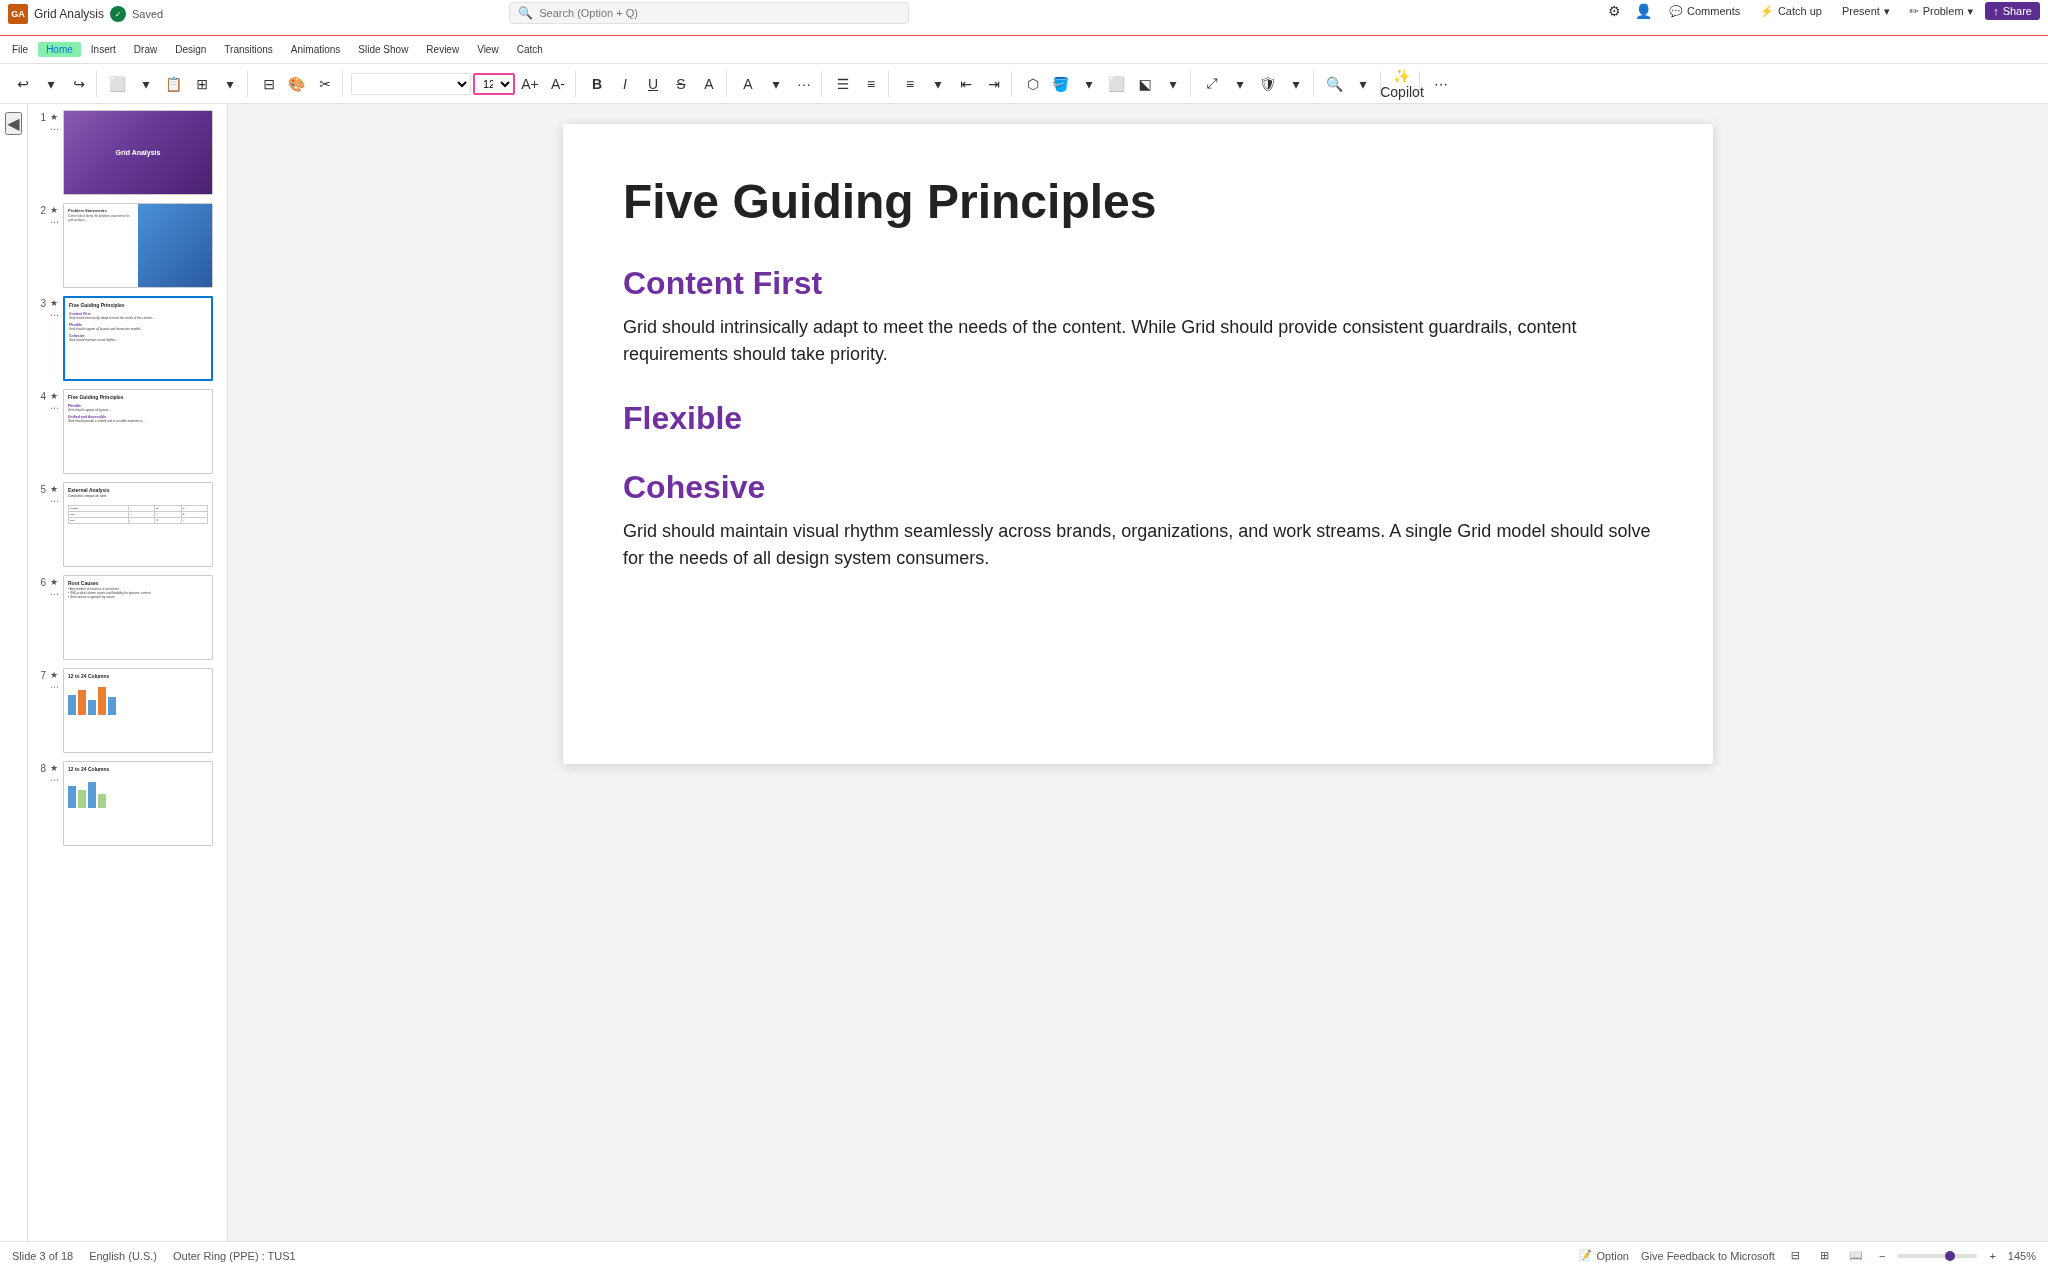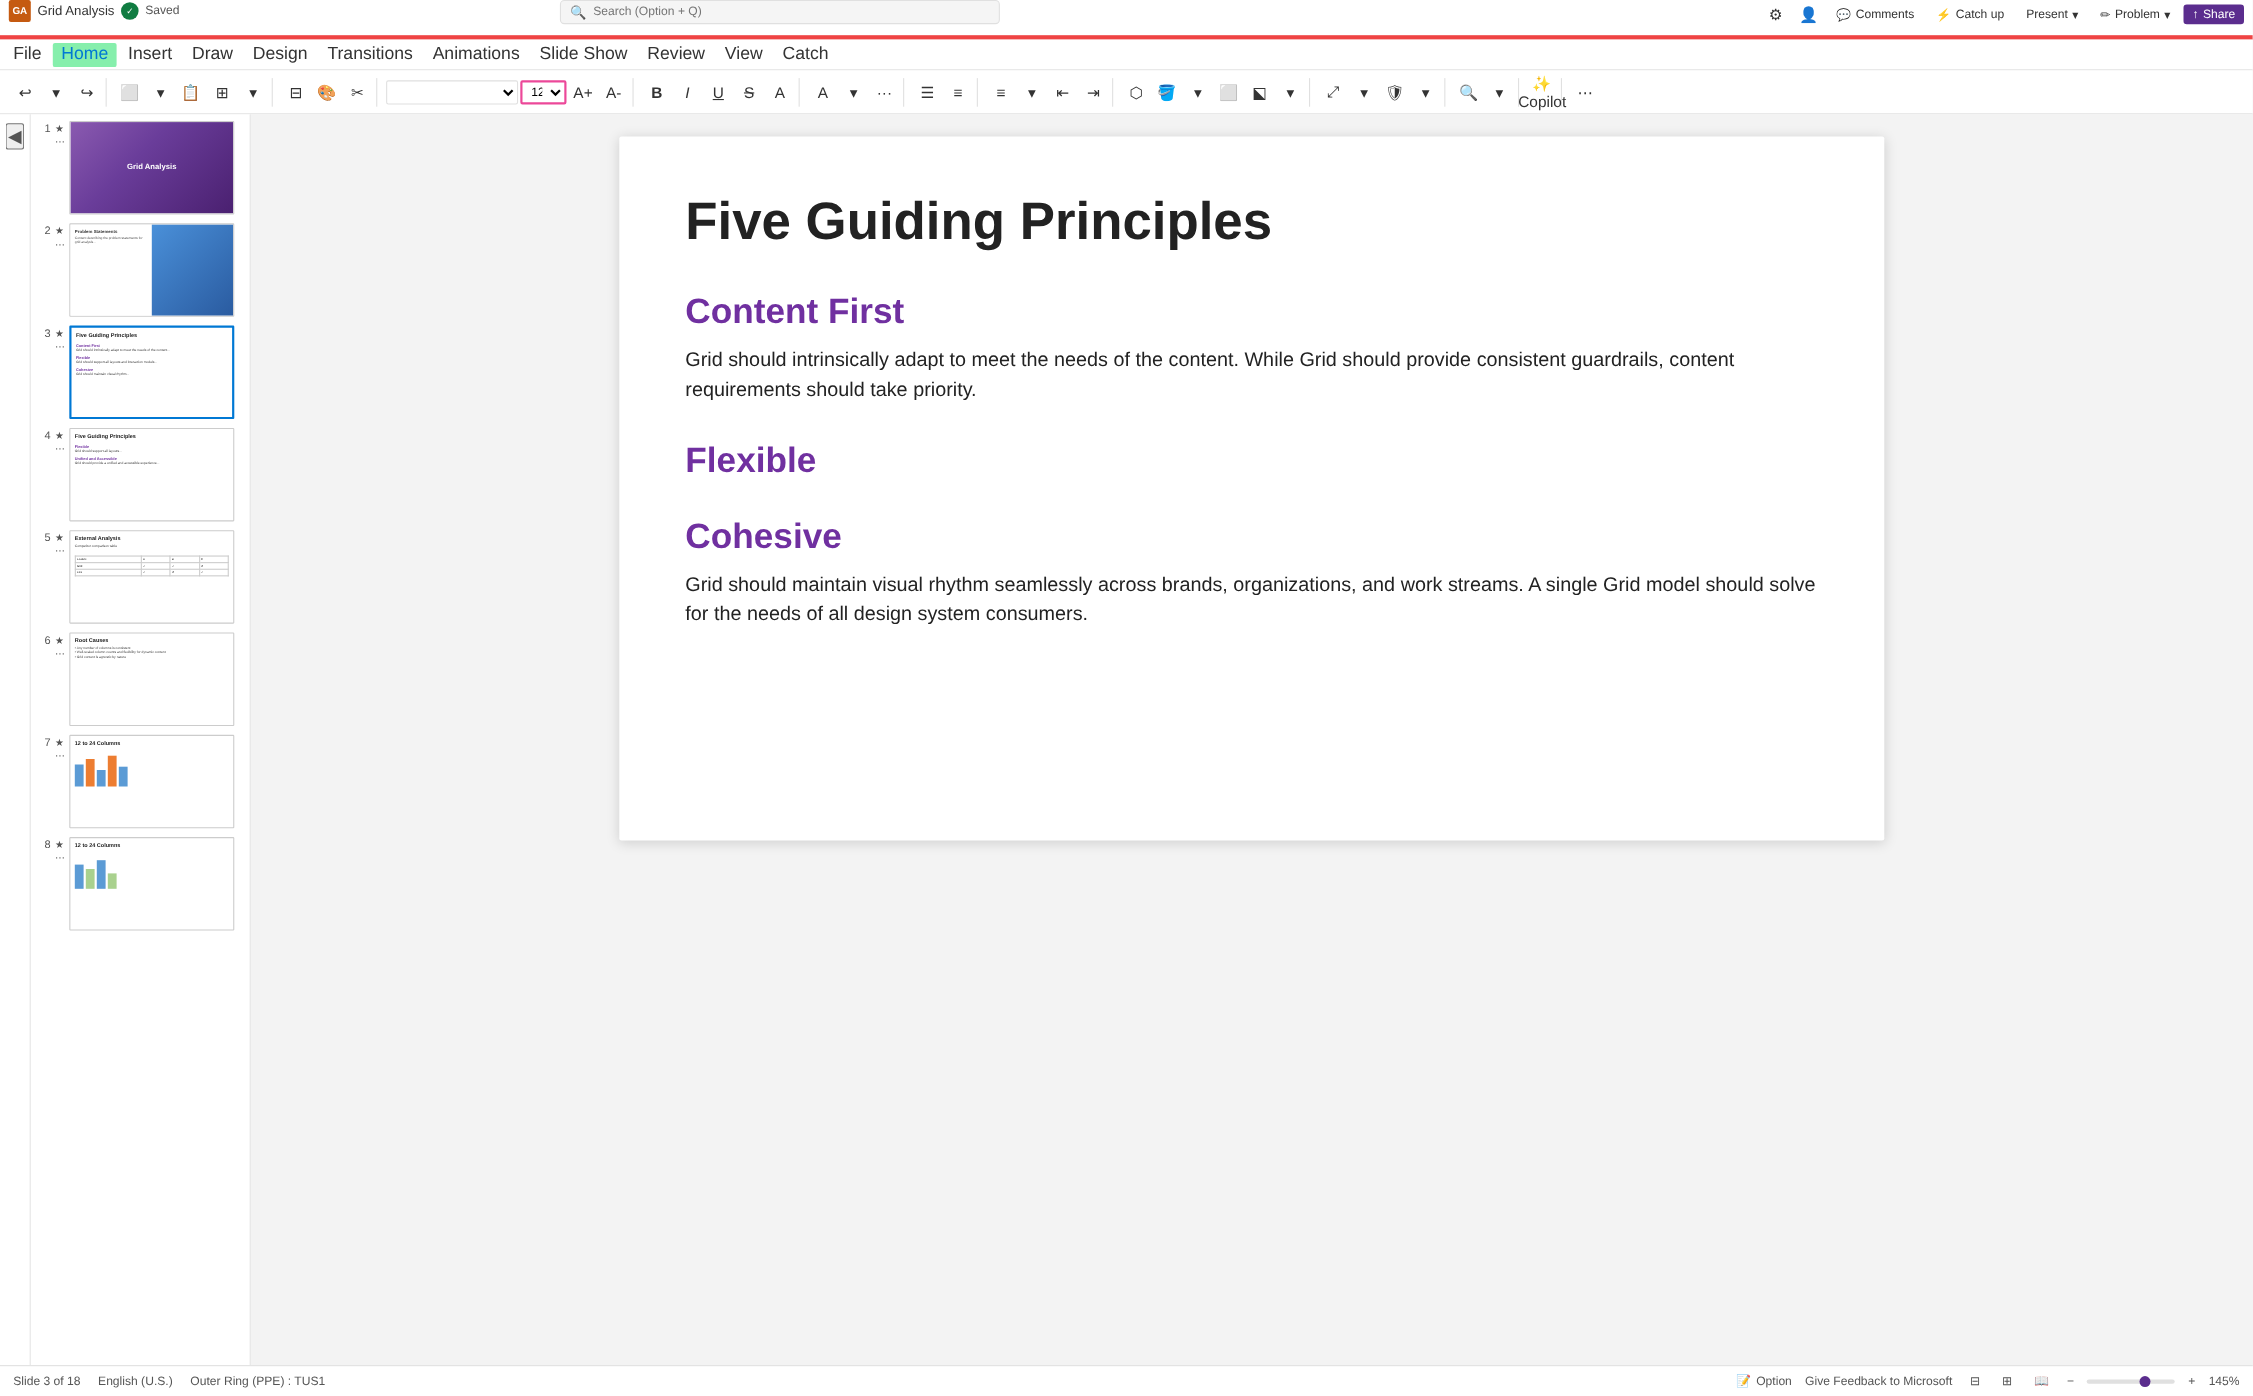--- a/index.html
+++ b/index.html
@@ -1,21 +1,21 @@
 <!DOCTYPE html>
 <html><head>
   <meta charset="utf-8">
   <style>
     * { box-sizing: border-box; margin: 0; padding: 0; }
     body { font-family: 'Segoe UI', Arial, sans-serif; background: #f3f3f3; font-size: 12px; color: #000; overflow: hidden; height: 1269px; width: 2048px; }
 
     
     .title-bar {
-      display: flex; align-items: flex-start; height: 36px; background: #fff;
-      padding: 0 8px; border-bottom: 4px solid #ef4444;
+      display: flex; align-items: flex-end; height: 36px; background: #fff;
+      padding: 11px 8px; border-bottom: 1px solid #ef4444;
     }
     .title-bar-left { display: flex; align-items: center; gap: 6px; }
     .app-icon { width: 20px; height: 20px; background: #c55a11; border-radius: 2px; display: flex; align-items: center; justify-content: center; color: #fff; font-size: 9px; font-weight: bold; }
     .app-title { font-size: 12px; font-weight: 500; color: #333; }
     .verified-badge { width: 16px; height: 16px; background: #107c41; border-radius: 50%; display: flex; align-items: center; justify-content: center; color: #fff; font-size: 8px; }
     .saved-text { font-size: 11px; color: #555; }
     .search-bar {
       flex: 1; max-width: 400px; margin: 0 auto;
       background: #f5f5f5; border: 1px solid #e0e0e0; border-radius: 4px;
       display: flex; align-items: center; padding: 0 8px; height: 22px; gap: 6px;
@@ -29,21 +29,21 @@
     }
     .tb-btn-share { background: #5b2d8e; color: #fff; border-radius: 3px; }
     .settings-icon { font-size: 14px; color: #555; cursor: pointer; }
 
     
     .menu-bar {
       display: flex; align-items: center; height: 28px; background: #fff;
       padding: 0 4px; border-bottom: 1px solid #e0e0e0; gap: 2px;
     }
     .menu-item {
-      padding: 2px 8px; font-size: 16px; cursor: pointer; border-radius: 2px; color: #333;
+      padding: 2px 8px; font-size: 10px; cursor: pointer; border-radius: 2px; color: #333;
     }
     .menu-item.active { background: #86efac; color: #0078d4; }
 
     
     .toolbar {
       display: flex; align-items: center; height: 40px; background: #fff;
       padding: 0 6px; border-bottom: 1px solid #e0e0e0; gap: 4px; flex-wrap: wrap;
       overflow: hidden;
     }
     .toolbar-group { display: flex; align-items: center; gap: 2px; padding: 0 4px; border-right: 1px solid #e0e0e0; }

